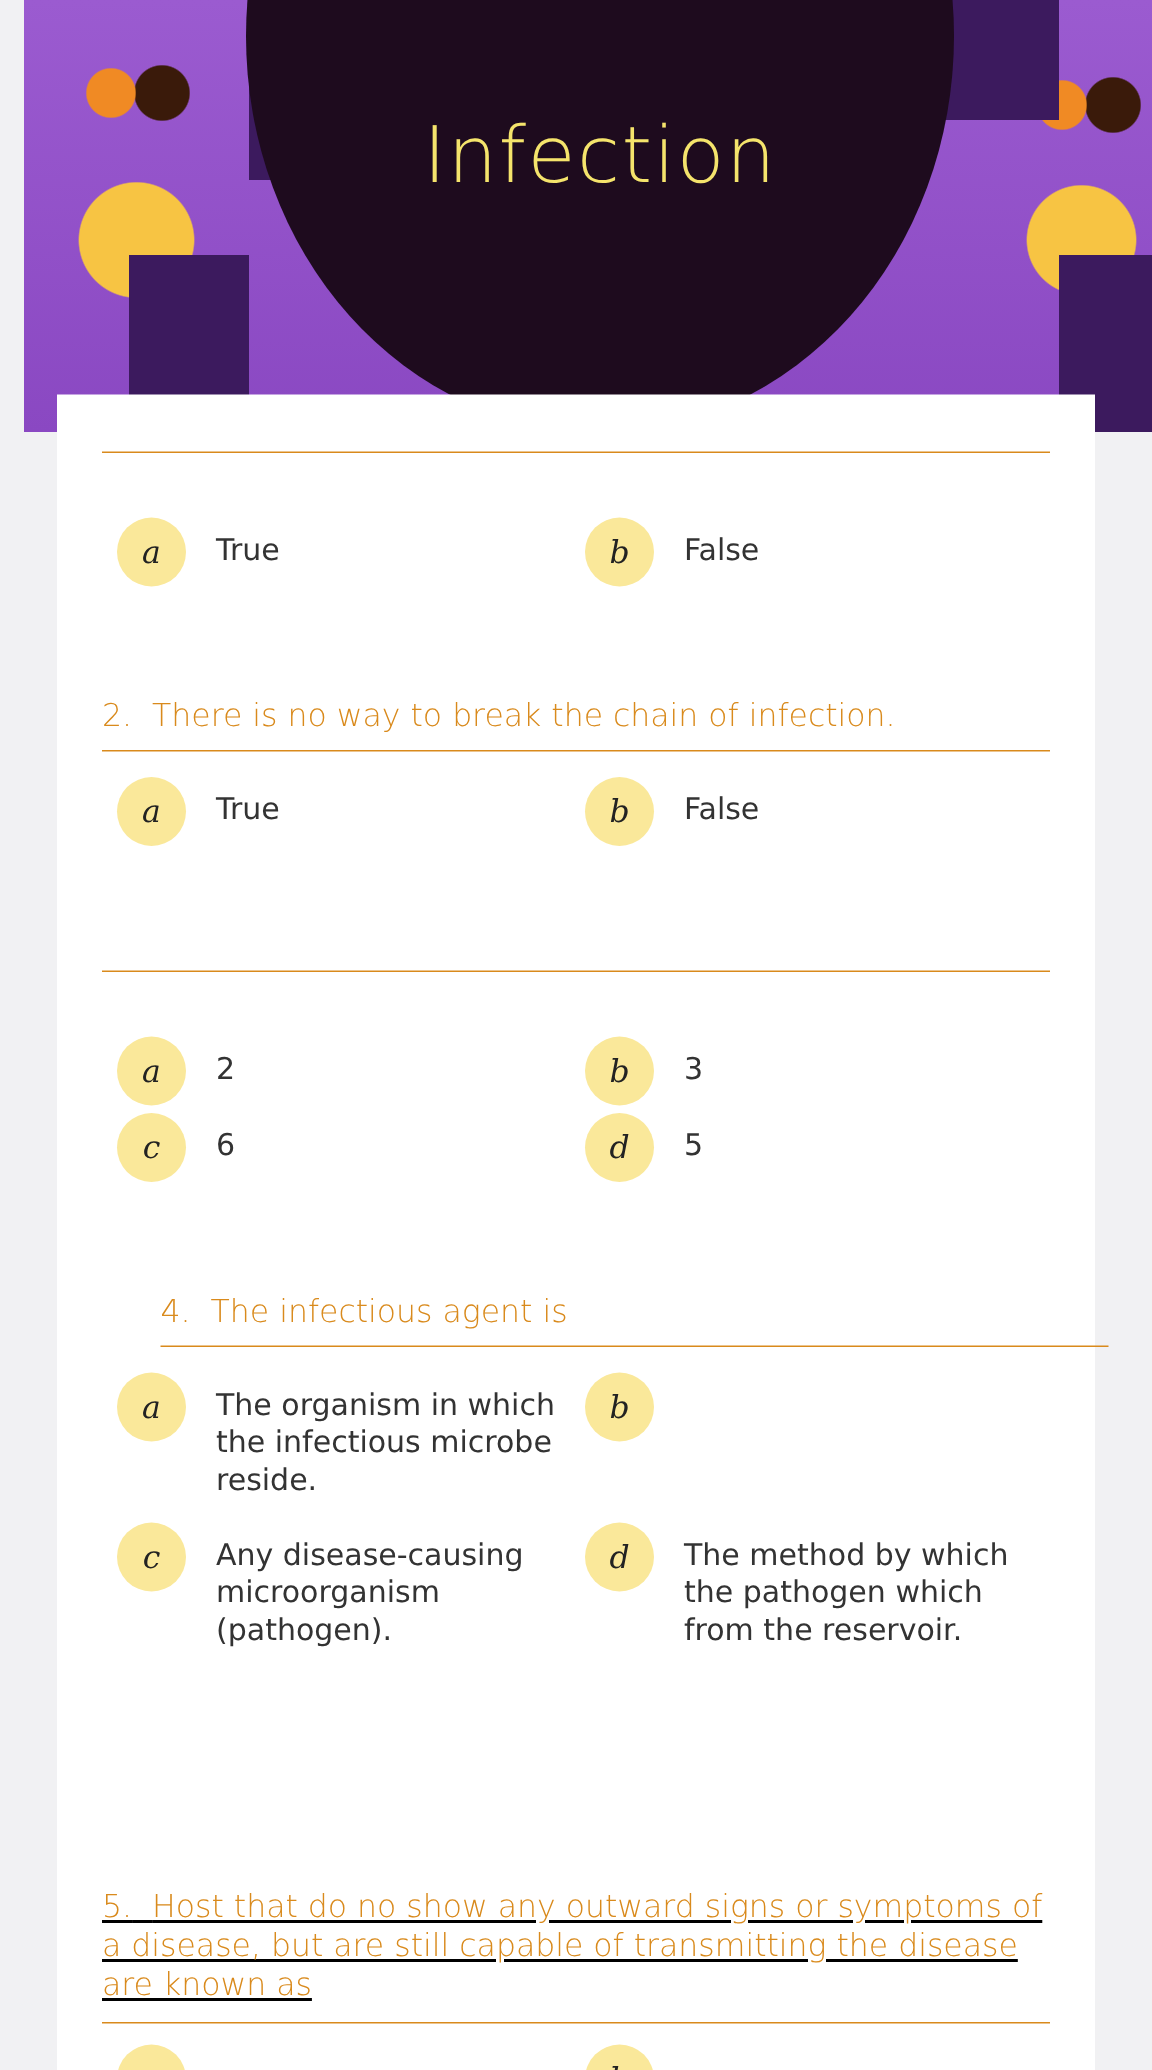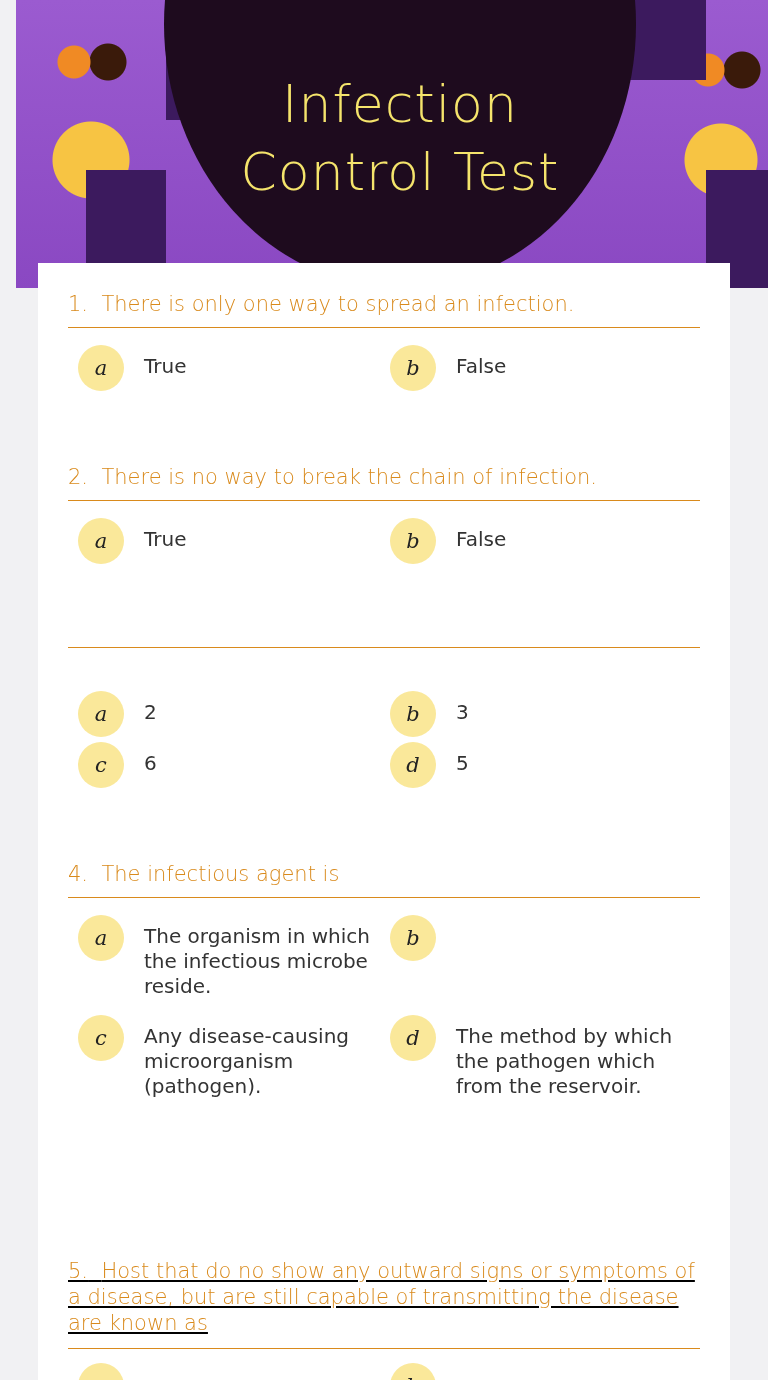--- a/index.html
+++ b/index.html
@@ -28,28 +28,26 @@
 <body>
 
 <div class="banner">
   <div class="house" style="left:150px;top:0;width:60px;height:120px;"></div>
   <div class="house" style="left:70px;top:170px;width:80px;height:118px;"></div>
   <div class="house" style="left:600px;top:0;width:90px;height:80px;"></div>
   <div class="house" style="left:690px;top:170px;width:78px;height:118px;"></div>
   <div class="circle"></div>
   <div class="title">
     <div>Infection</div>
-    <div>Control Test</div>
   </div>
 </div>
 
 <div class="card">
 
   <div class="q" style="top:28px;">
-    <div class="qtext"><span>1.</span>&nbsp; <span>There is only one way to spread an infection.</span></div>
     <div class="rule"></div>
   </div>
   <div class="opt" style="left:40px;top:82px;">
       <div class="badge">a</div>
       <div class="otext">True</div>
     </div>
   <div class="opt" style="left:352px;top:82px;">
       <div class="badge">b</div>
       <div class="otext">False</div>
     </div>
@@ -80,21 +78,21 @@
     </div>
   <div class="opt" style="left:40px;top:479px;">
       <div class="badge">c</div>
       <div class="otext">6</div>
     </div>
   <div class="opt" style="left:352px;top:479px;">
       <div class="badge">d</div>
       <div class="otext">5</div>
     </div>
 
-  <div class="q" style="top:598px;">
+  <div class="q" style="top:598px;margin-left:39px;">
     <div class="qtext"><span>4.</span>&nbsp; <span>The infectious agent is</span></div>
     <div class="rule"></div>
   </div>
   <div class="opt" style="left:40px;top:652px;">
       <div class="badge">a</div>
       <div class="otext">The organism in which the infectious microbe reside.</div>
     </div>
   <div class="opt" style="left:352px;top:652px;">
       <div class="badge">b</div>
     </div>

